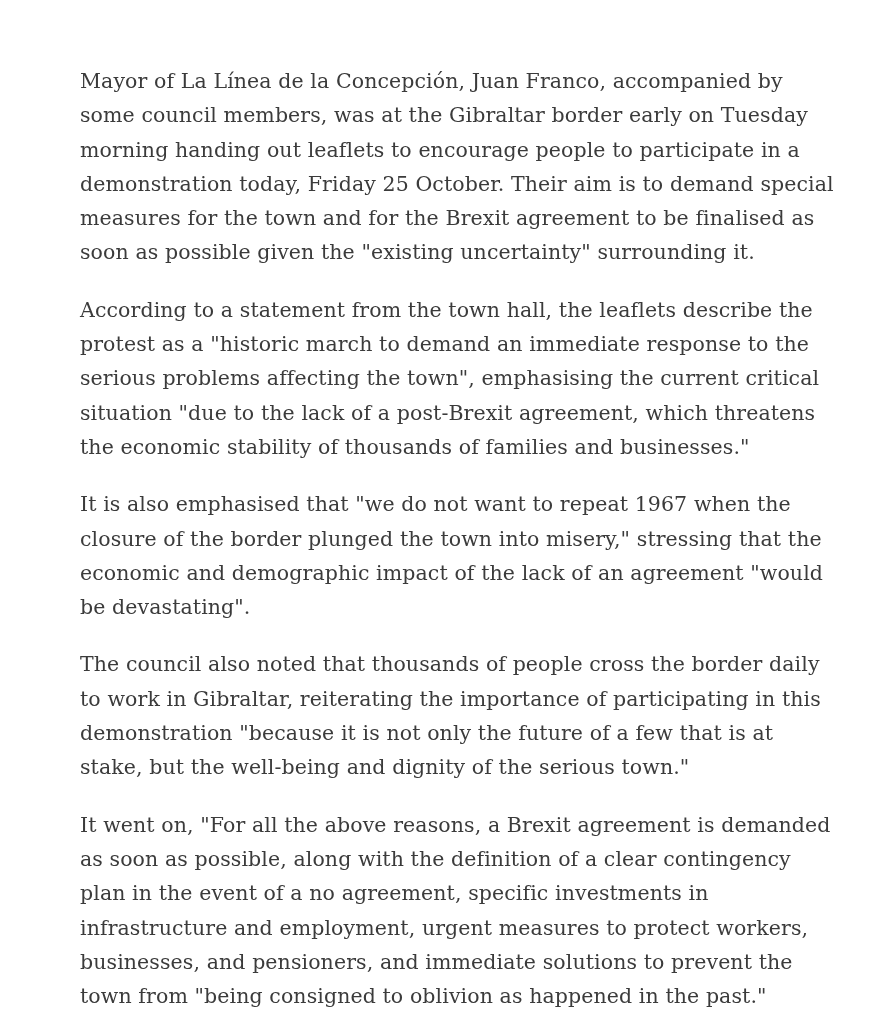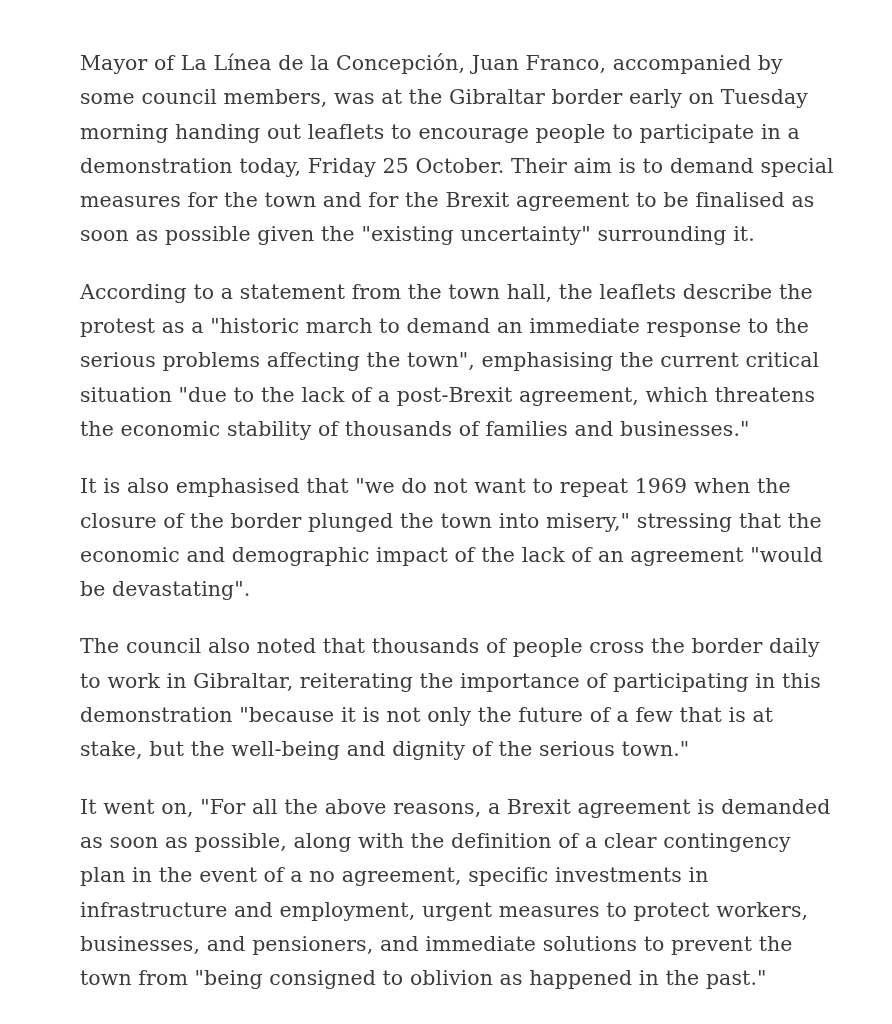--- a/index.html
+++ b/index.html
@@ -9,34 +9,34 @@
   }
   body {
     width: 892px;
     height: 1024px;
     overflow: hidden;
     font-family: "DejaVu Serif", "Liberation Serif", serif;
   }
   .article-body {
     box-sizing: border-box;
     width: 892px;
-    padding: 46px 52px 0 80px;
+    padding: 64px 52px 0 80px;
     color: #3b3b3b;
   }
   .article-body p {
     margin: 0 0 23px 0;
     font-size: 20.5px;
     line-height: 34.3px;
     font-weight: 400;
     text-align: left;
     letter-spacing: 0.1px;
   }
 </style>
 </head>
 <body>
 
 <main class="article-body">
   <p>Mayor of La Línea de la Concepción, Juan Franco, accompanied by some council members, was at the Gibraltar border early on Tuesday morning handing out leaflets to encourage people to participate in a demonstration today, Friday 25 October. Their aim is to demand special measures for the town and for the Brexit agreement to be finalised as soon as possible given the "existing uncertainty" surrounding it.</p>
   <p>According to a statement from the town hall, the leaflets describe the protest as a "historic march to demand an immediate response to the serious problems affecting the town", emphasising the current critical situation "due to the lack of a post-Brexit agreement, which threatens the economic stability of thousands of families and businesses."</p>
-  <p>It is also emphasised that "we do not want to repeat 1969 when the closure of the border plunged the town into misery," stressing that the economic and demographic impact of the lack of an agreement "would be devastating".</p>
+  <p>It is also emphasised that "we do not want to repeat 1967 when the closure of the border plunged the town into misery," stressing that the economic and demographic impact of the lack of an agreement "would be devastating".</p>
   <p>The council also noted that thousands of people cross the border daily to work in Gibraltar, reiterating the importance of participating in this demonstration "because it is not only the future of a few that is at stake, but the well-being and dignity of the serious town."</p>
   <p>It went on, "For all the above reasons, a Brexit agreement is demanded as soon as possible, along with the definition of a clear contingency plan in the event of a no agreement, specific investments in infrastructure and employment, urgent measures to protect workers, businesses, and pensioners, and immediate solutions to prevent the town from "being consigned to oblivion as happened in the past."</p>
 </main>
 
 </body></html>

